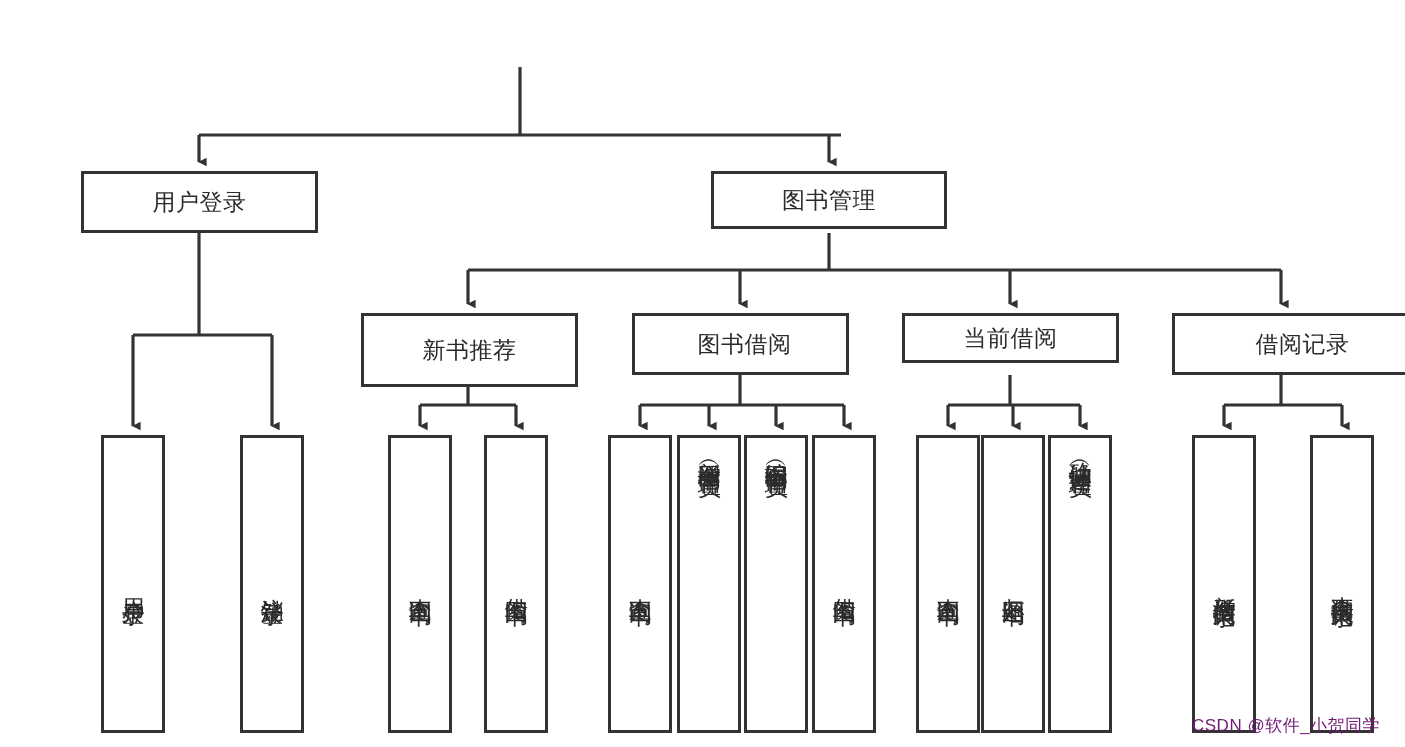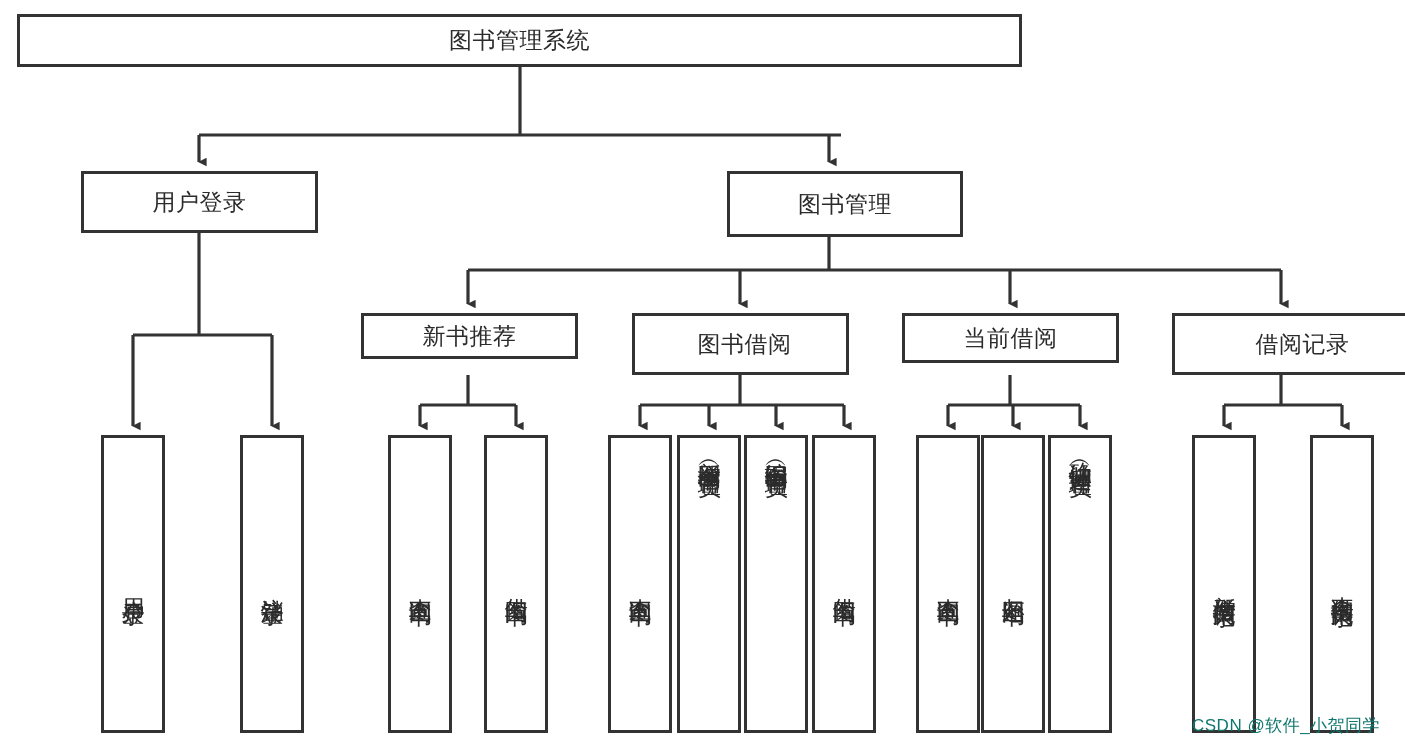--- a/index.html
+++ b/index.html
@@ -54,21 +54,21 @@
     white-space: nowrap;
     color: #2b2b2b;
   }
   .vtext.center {
     margin-top: auto;
     margin-bottom: auto;
   }
   .watermark {
     position: absolute;
     font-size: 17px;
-    color: #0f766e;
+    color: #701a75;
     white-space: nowrap;
     letter-spacing: 0.5px;
   }
 </style>
 </head>
 <body>
 
 <div id="canvas">
 
   <svg class="edges" viewBox="0 0 1405 747">
@@ -114,32 +114,29 @@
       <path d="M 1013 405 L 1013 426" marker-end="url(#arrow)"></path>
       <path d="M 1080 405 L 1080 426" marker-end="url(#arrow)"></path>
 
       <path d="M 1281 375 L 1281 405"></path>
       <path d="M 1224 405 L 1342 405"></path>
       <path d="M 1224 405 L 1224 426" marker-end="url(#arrow)"></path>
       <path d="M 1342 405 L 1342 426" marker-end="url(#arrow)"></path>
     </g>
   </svg>
 
-  <div class="node h" style="left:17px;top:14px;width:1005px;height:53px;">
-    <span>图书管理系统</span>
-  </div>
 
   <div class="node h" style="left:81px;top:171px;width:237px;height:62px;">
     <span>用户登录</span>
   </div>
-  <div class="node h" style="left:711px;top:171px;width:236px;height:66px;margin-left:16px;">
+  <div class="node h" style="left:711px;top:171px;width:236px;height:58px;">
     <span>图书管理</span>
   </div>
 
-  <div class="node h" style="left:361px;top:313px;width:217px;height:46px;">
+  <div class="node h" style="left:361px;top:313px;width:217px;height:74px;">
     <span>新书推荐</span>
   </div>
   <div class="node h" style="left:632px;top:313px;width:217px;height:62px;padding-left:8px;">
     <span>图书借阅</span>
   </div>
   <div class="node h" style="left:902px;top:313px;width:217px;height:50px;">
     <span>当前借阅</span>
   </div>
   <div class="node h" style="left:1172px;top:313px;width:261px;height:62px;">
     <span>借阅记录</span>

